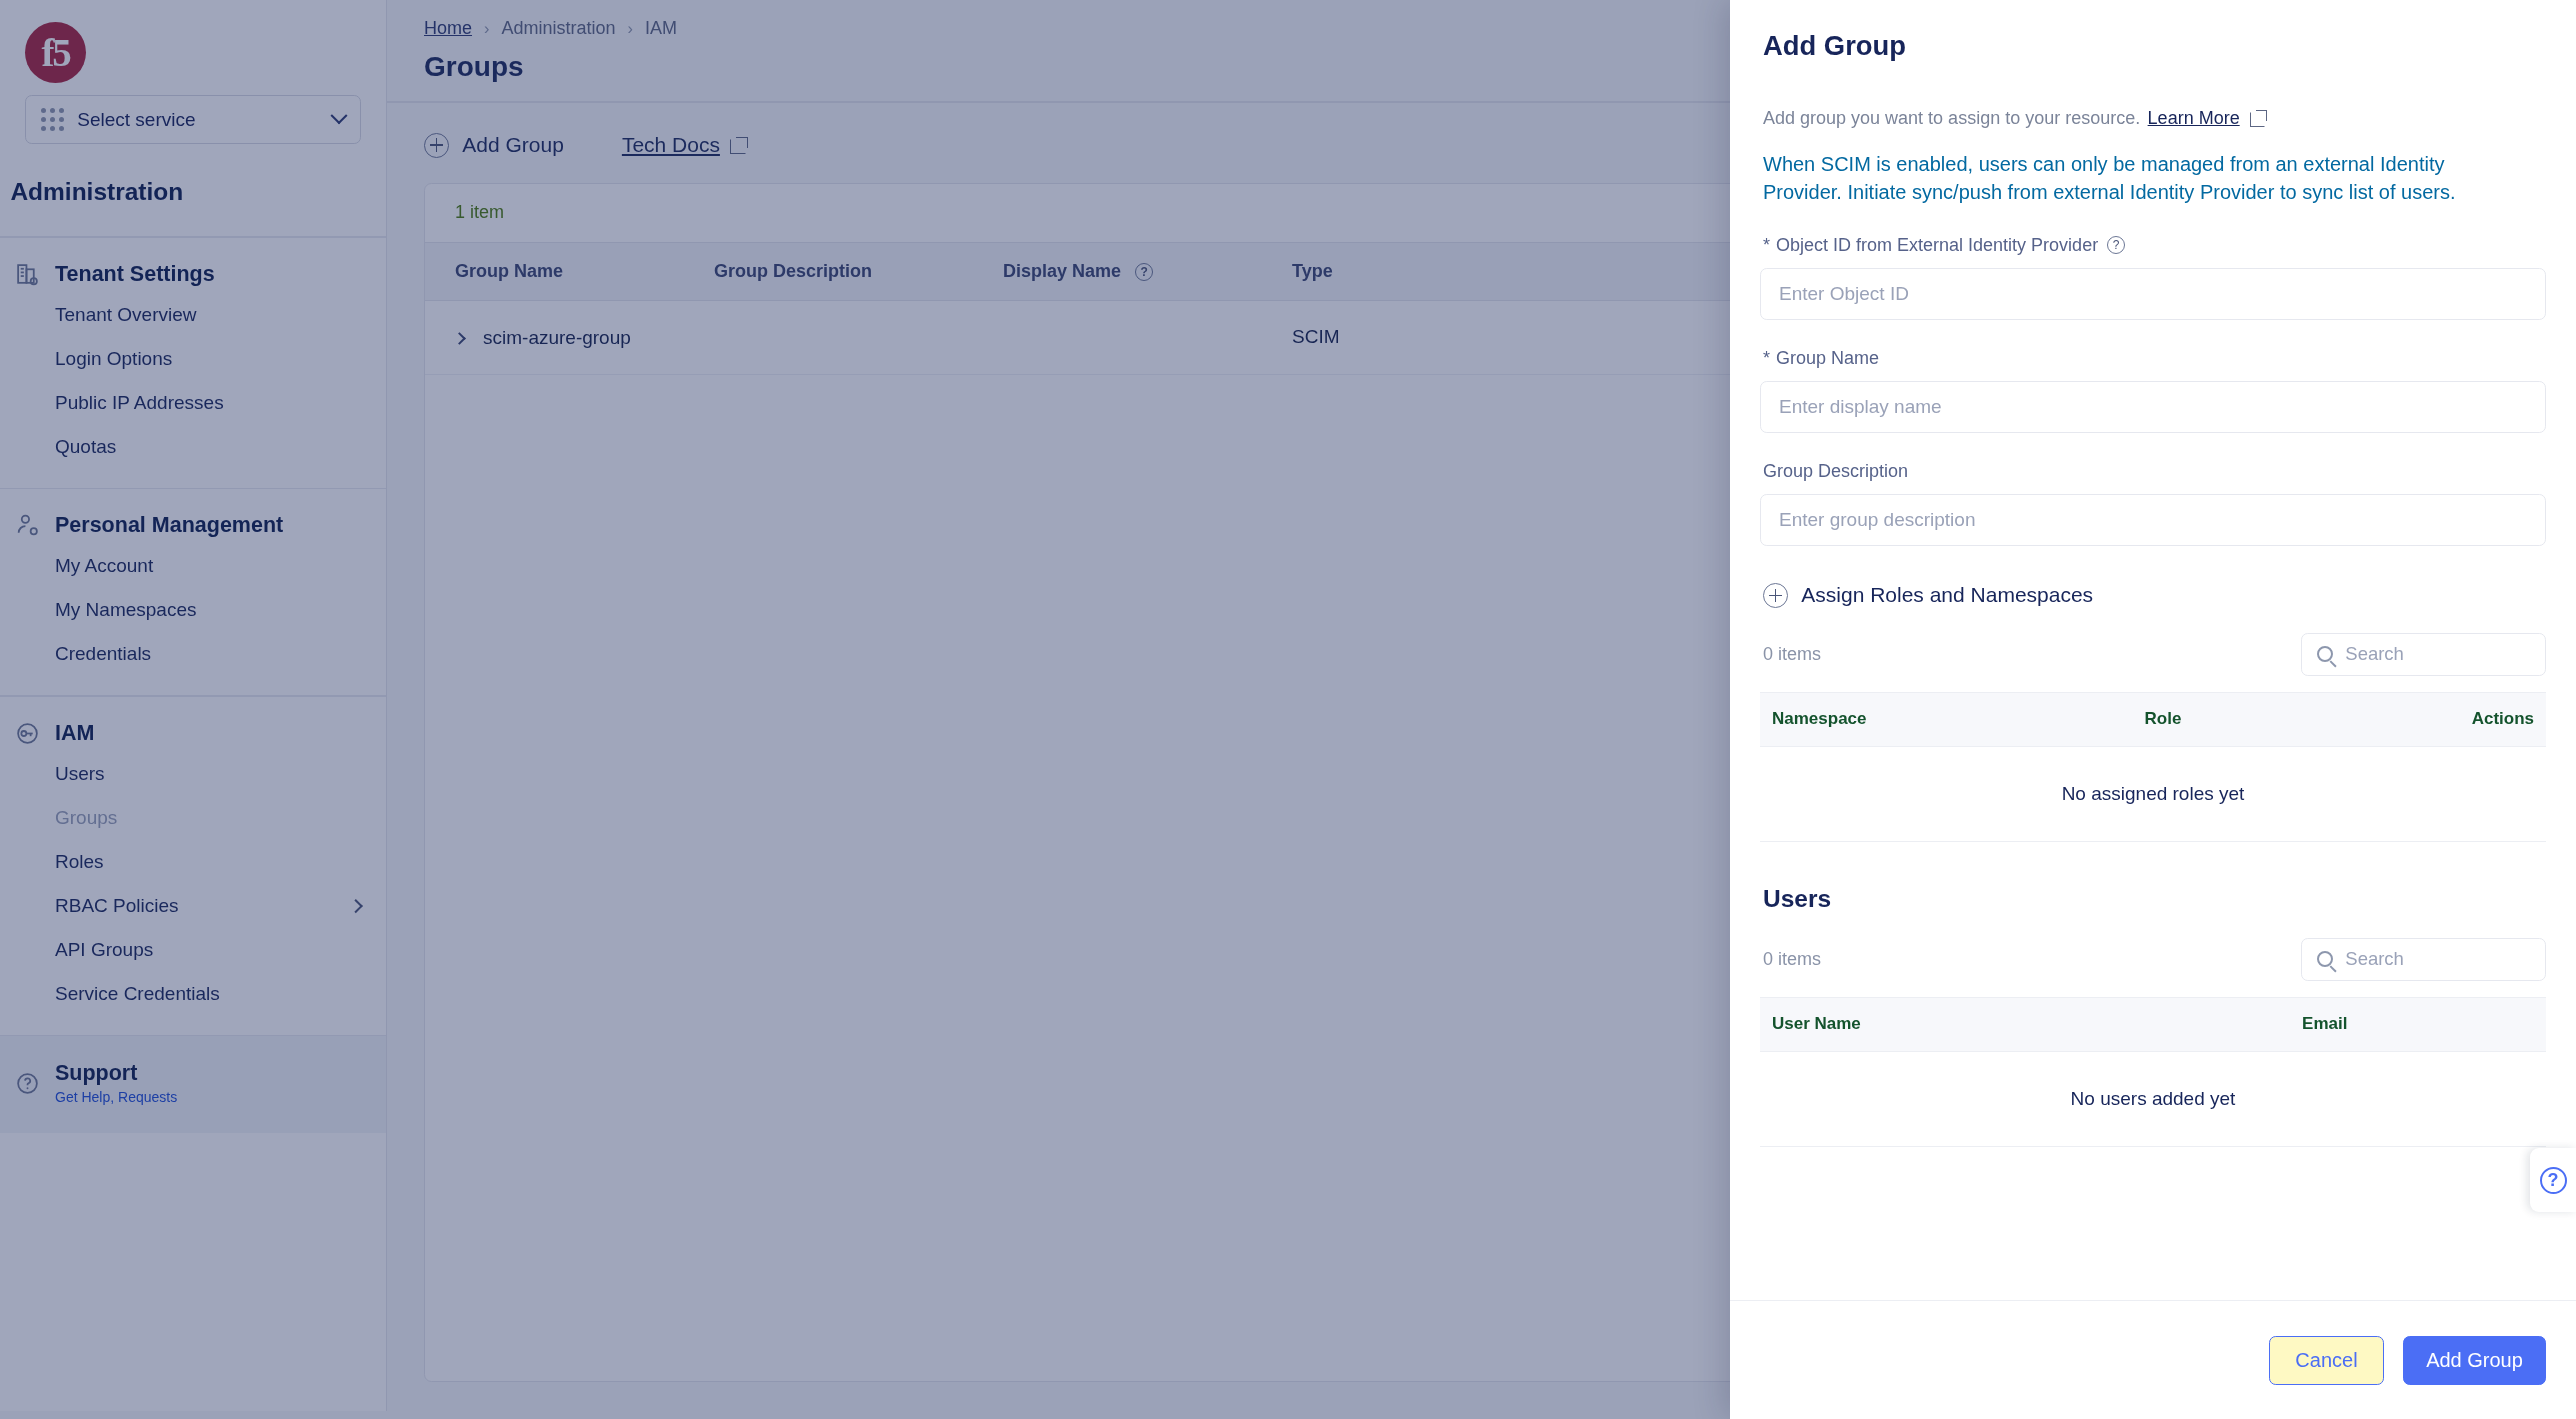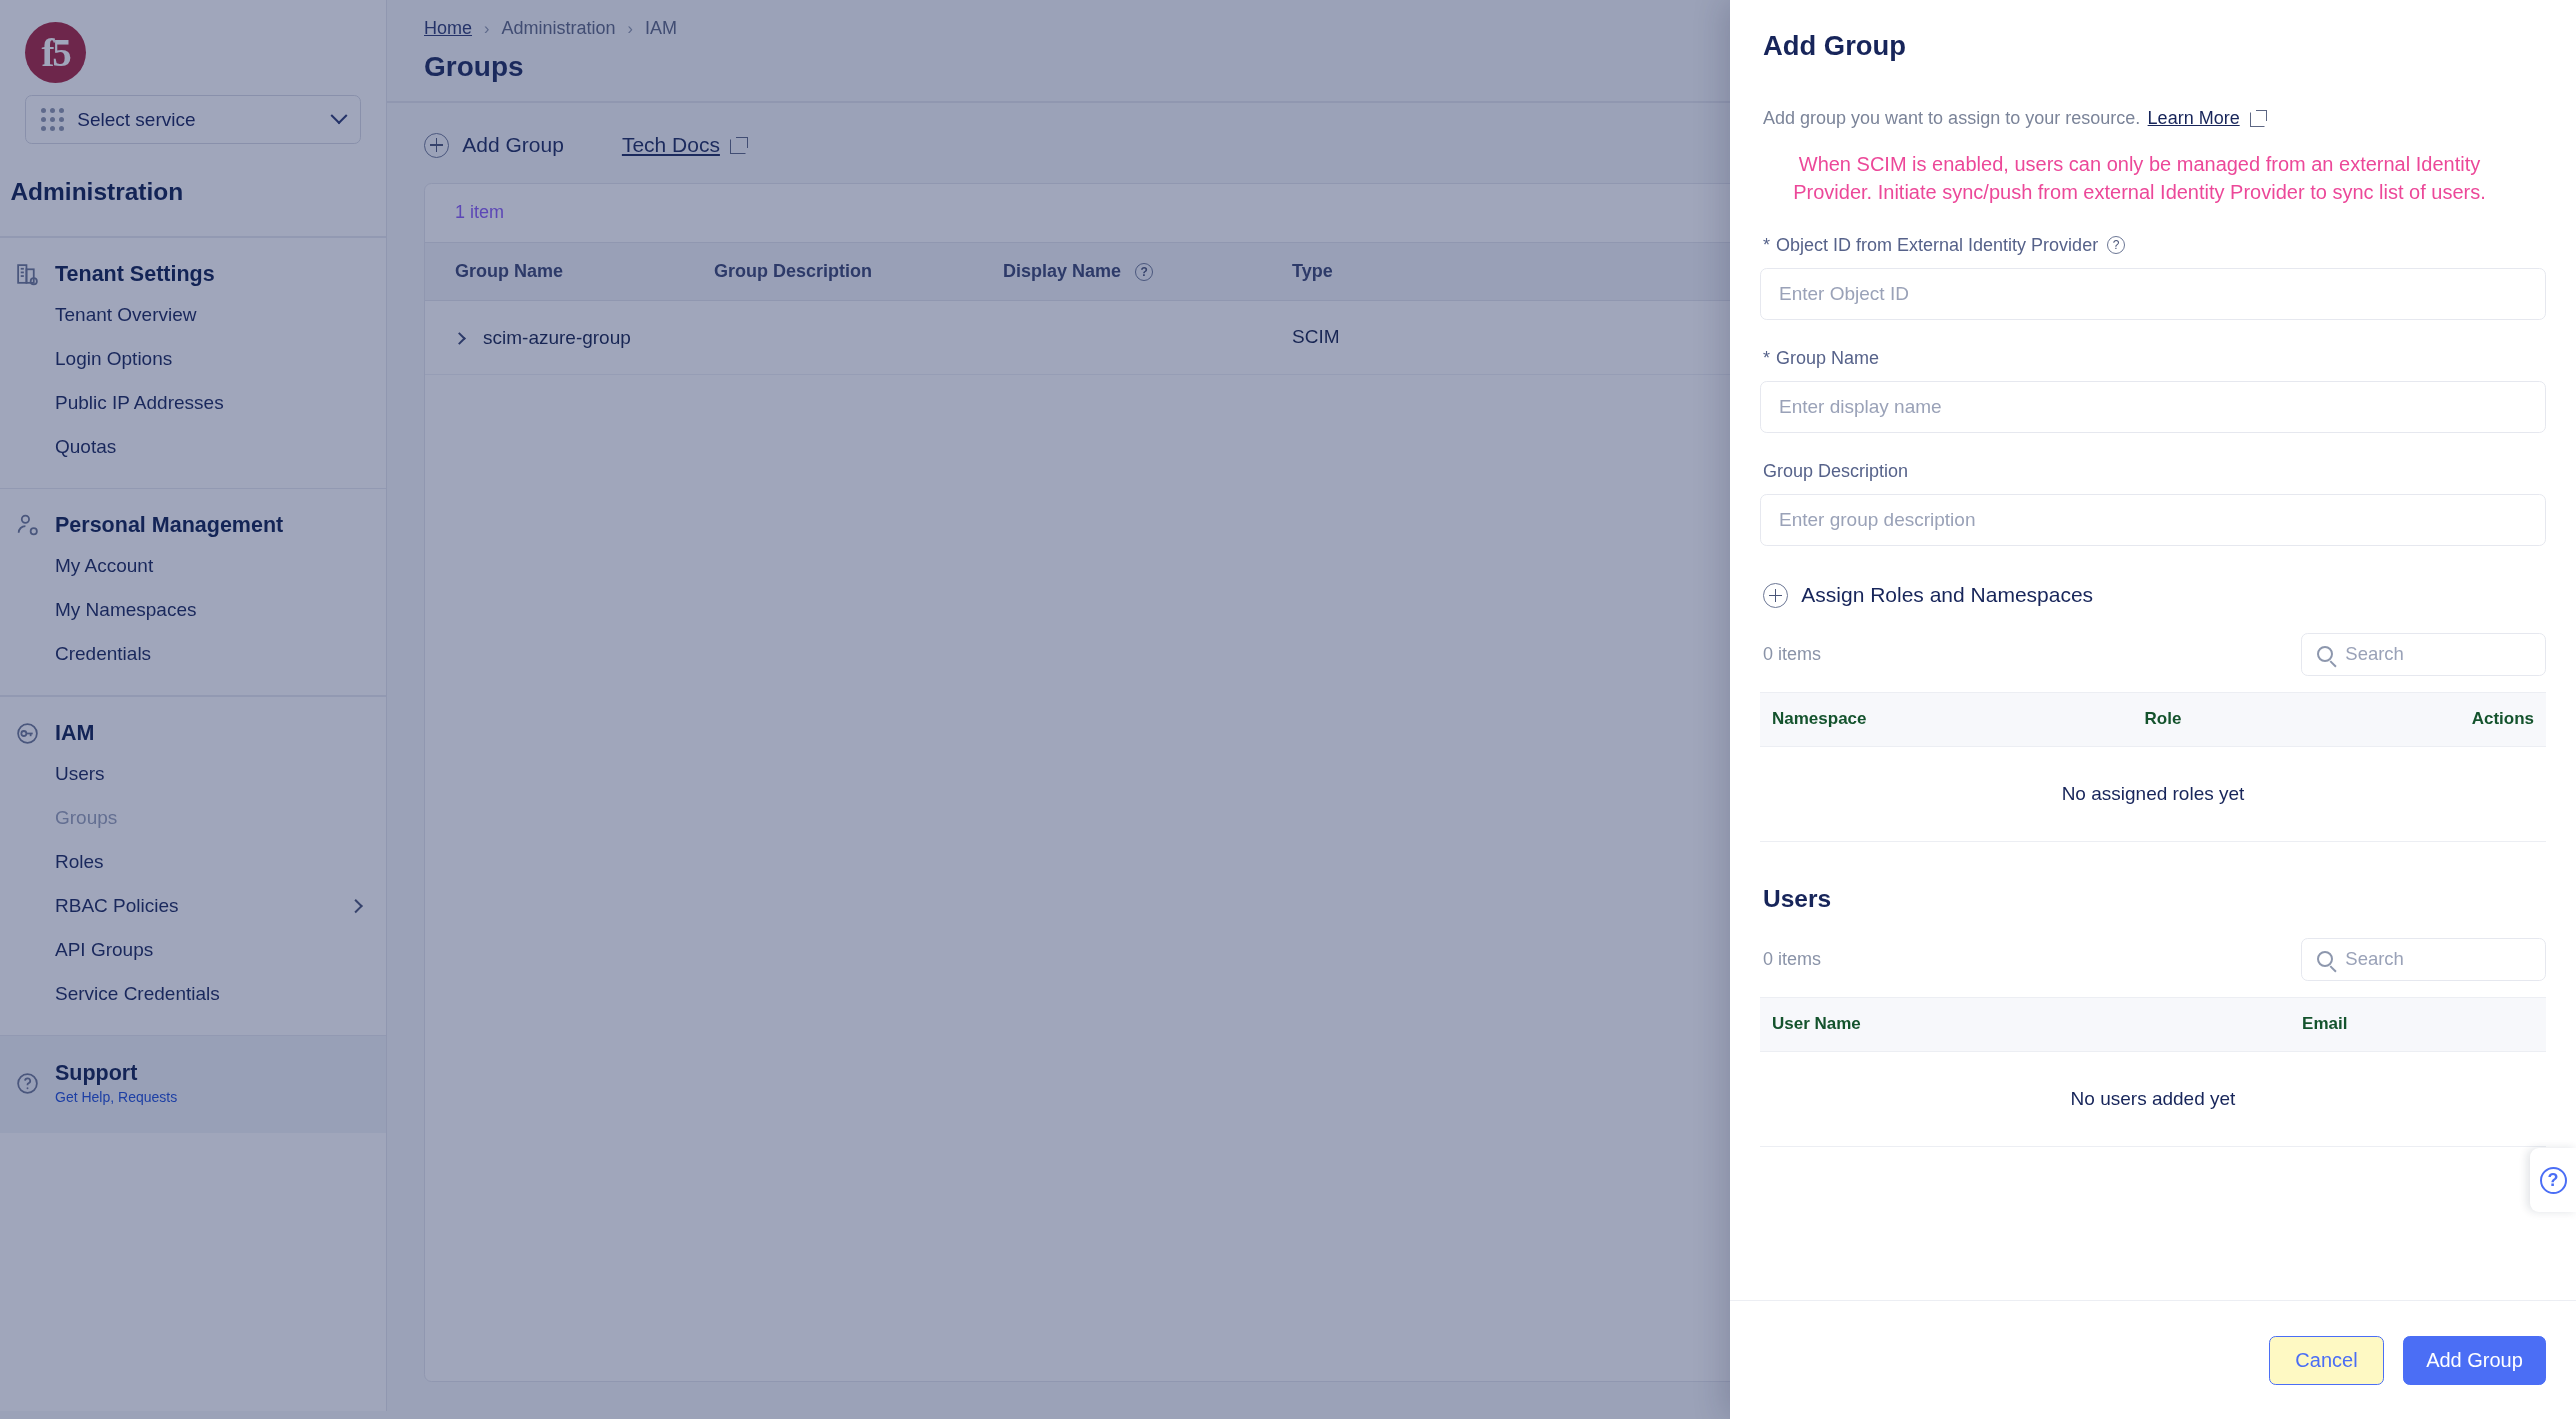--- a/index.html
+++ b/index.html
@@ -99,21 +99,21 @@
     content:""; position:absolute; right:0.7px; top:0.7px; width:10.4px; height:10.4px;
     border-top:1.5px solid #5c6683; border-right:1.5px solid #5c6683;
   }
 
   .content-card {
     margin: 0 0 37px 37px; background: #ffffff;
     border: 1.5px solid #e4e6ec; border-radius: 7.4px;
     flex: 1; min-height: 0; overflow: hidden;
   }
   .card-top { height: 58px; display: flex; align-items: center; padding: 0 30px; }
-  .item-count { font-size: 18px; color: #8b5cf6; }
+  .item-count { font-size: 18px; color: #4d7c0f; }
   .tbl { width: 100%; border-collapse: collapse; }
   .tbl thead th {
     text-align: left; font-size: 18px; font-weight: 700; color: #3a4672;
     background: #f3f5f9; padding: 18px 0; border-top: 1.5px solid #e4e6ec; border-bottom: 1.5px solid #e4e6ec;
   }
   .tbl thead th:first-child { padding-left: 30px; }
   .tbl tbody td { font-size: 19px; color: #16234f; padding: 25px 0; border-bottom: 1.5px solid #eef0f5; }
   .tbl tbody td:first-child { padding-left: 30px; }
   .row-expand { display: inline-flex; align-items: center; gap: 19px; }
   .chev-r-sm { width: 9px; height: 9px; border-right: 2.2px solid #3a4672; border-top: 2.2px solid #3a4672; transform: rotate(45deg); display:inline-block; }
@@ -134,21 +134,21 @@
   .panel {
     position: absolute; top: 0; right: 0; width: 846px; height: 1419px;
     background: #ffffff; display: flex; flex-direction: column;
     box-shadow: -6px 0 30px rgba(20,30,60,0.18);
   }
   .panel-body { flex: 1; overflow: hidden; padding: 0 30px; }
   .panel-title { font-size: 27.4px; color: #17255a; padding: 30px 0 0 3px; }
   .panel-sub { font-size: 18px; color: #7b8499; padding: 44px 0 0 3px; display: flex; align-items: baseline; flex-wrap: wrap; gap: 0; }
   .panel-sub .ln { color: #17255a; text-decoration: underline; margin-left: 7.4px; cursor: pointer; }
   .panel-sub .ext-ico { margin-left: 10.4px; transform: translateY(3px); }
-  .panel-note { font-size: 20px; color: #ec4899; line-height: 1.42; padding: 21px 0 0 3px; max-width: 756px; text-align: center; }
+  .panel-note { font-size: 20px; color: #0369a1; line-height: 1.42; padding: 21px 0 0 3px; max-width: 756px; }
 
   .field { padding-top: 28px; }
   .field-label { font-size: 18px; color: #56628a; padding-left: 3px; display:flex; align-items:center; }
   .field-label .req { margin-right: 6px; }
   .field-input {
     margin-top: 12px; width: 100%; height: 52px;
     border: 1.5px solid #e6e8ef; border-radius: 6.7px;
     padding: 0 18px; font-size: 19px; color: #17255a;
     font-family: "Liberation Sans", sans-serif; background: #fff;
   }

